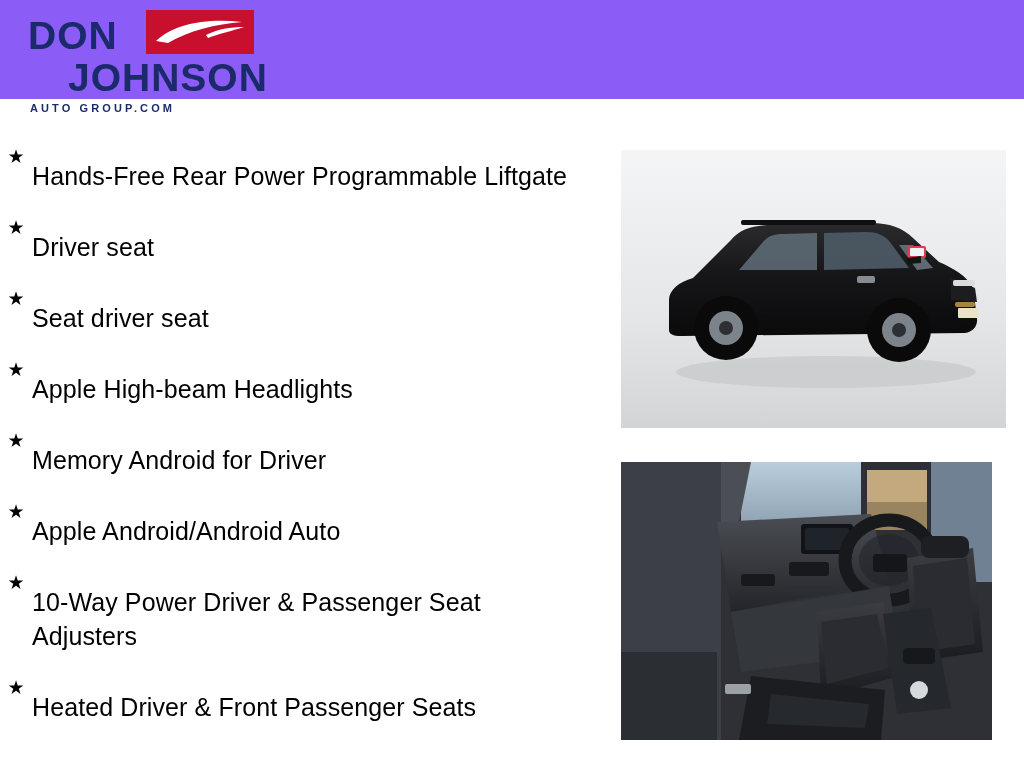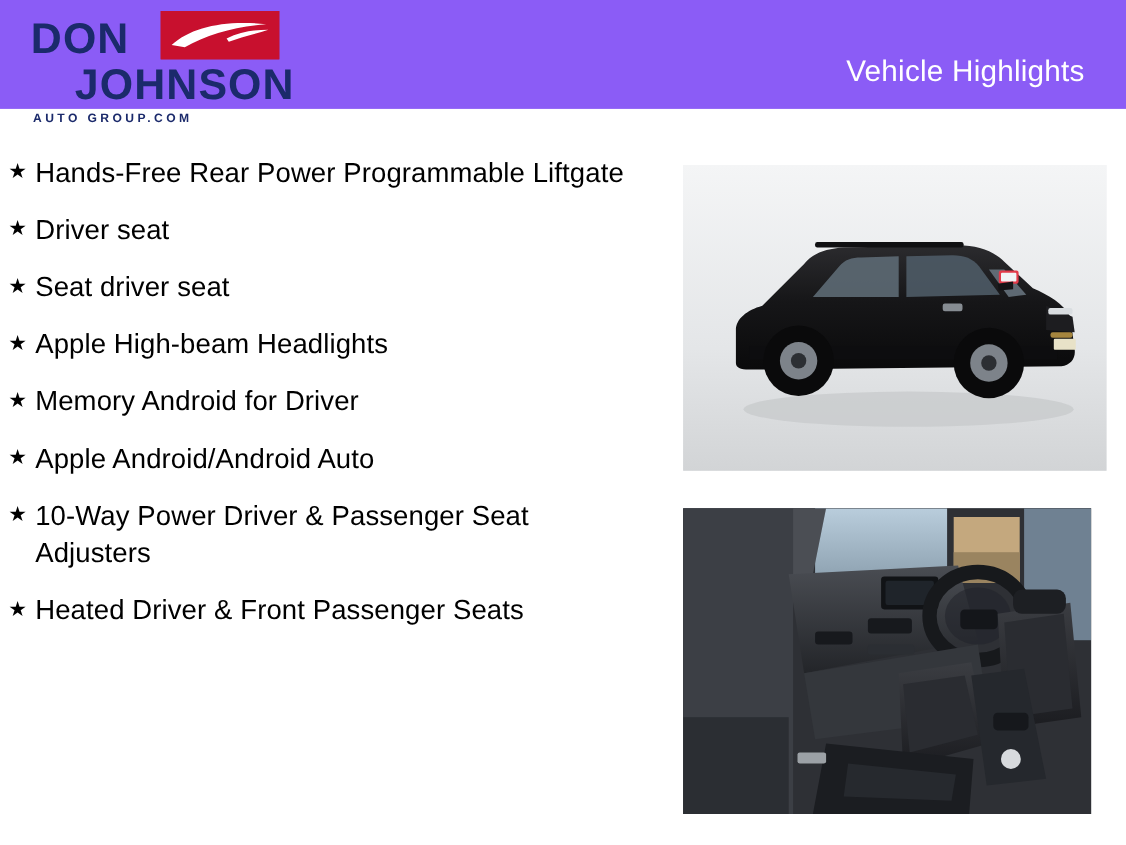--- a/index.html
+++ b/index.html
@@ -106,20 +106,21 @@
     line-height: 34px;
     color: #000000;
   }
   .hl-text {
     flex: 1 1 auto;
     font-size: 25px;
     line-height: 34px;
     color: #000000;
     letter-spacing: 0.1px;
     padding-right: 30px;
+    margin-top: 19px;
   }
 
   
   .photo {
     position: absolute;
     overflow: hidden;
   }
   .photo-top {
     left: 621px;
     top: 150px;
@@ -149,21 +150,20 @@
           <rect x="0" y="0" width="108" height="44" fill="#c8102e"></rect>
           <path d="M10 31 C28 14, 60 8, 96 12 C70 14, 42 21, 22 33 Z" fill="#ffffff"></path>
           <path d="M60 25 C72 19, 84 17, 98 17 C86 21, 72 24, 62 28 Z" fill="#ffffff"></path>
         </svg>
       </div>
       <div class="logo-text-don">DON</div>
       <div class="logo-text-johnson">JOHNSON</div>
       <div class="logo-text-sub">AUTO GROUP.COM</div>
     </div>
 
-    <div class="header-title">Vehicle Highlights</div>
   </div>
 
   <ul class="highlights">
     <li class="hl-item">
       <span class="hl-star">★</span>
       <span class="hl-text">Hands-Free Rear Power Programmable Liftgate</span>
     </li>
     <li class="hl-item">
       <span class="hl-star">★</span>
       <span class="hl-text">Driver seat</span>

